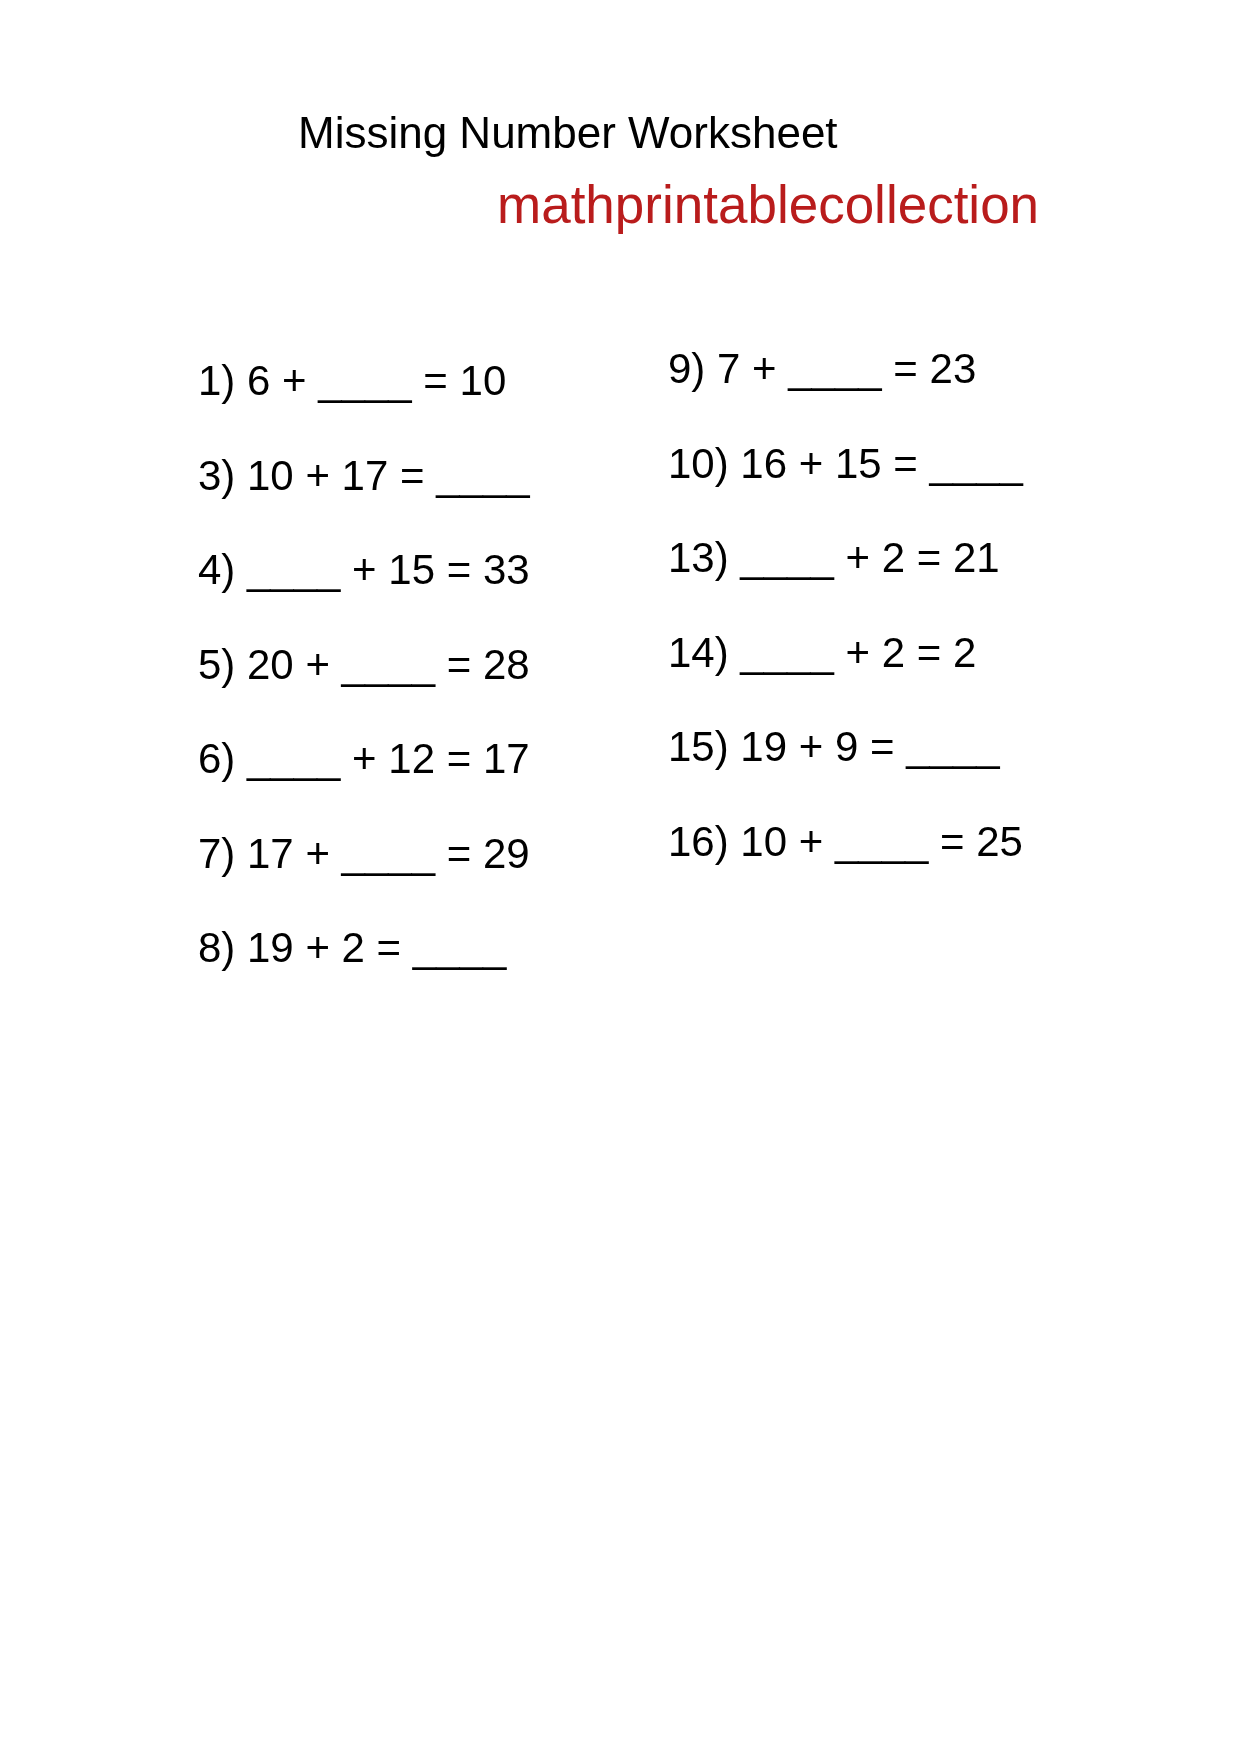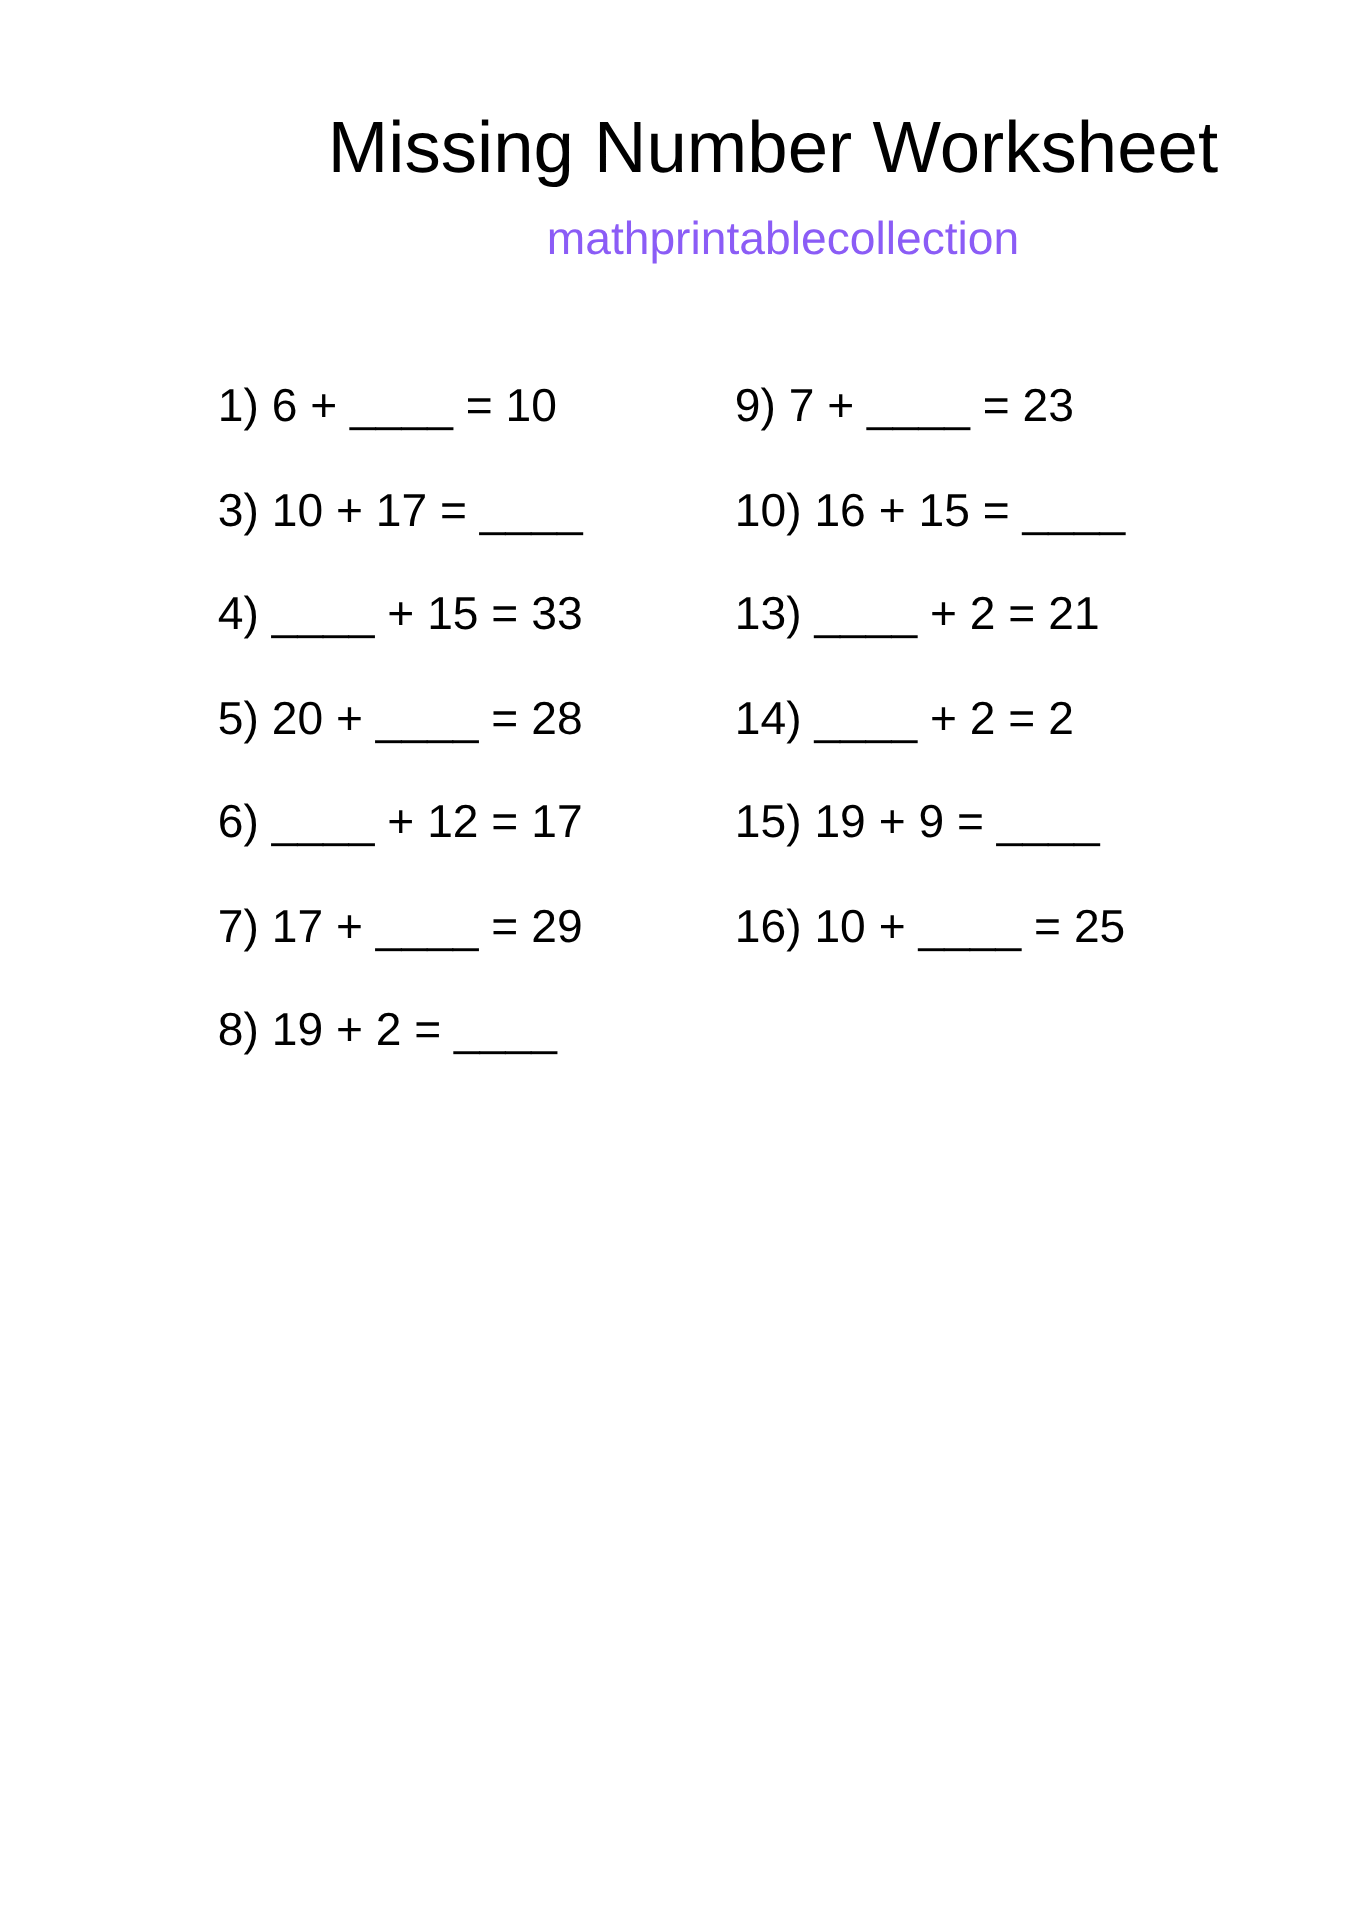--- a/index.html
+++ b/index.html
@@ -12,39 +12,39 @@
       height: 1754px;
       position: relative;
       overflow: hidden;
       font-family: "Liberation Sans", sans-serif;
       color: #000000;
     }
     .title {
       position: absolute;
       left: 298px;
       top: 98px;
-      font-size: 66px;
+      font-size: 44px;
       line-height: 70px;
       white-space: nowrap;
       color: #000000;
     }
     .subtitle {
       position: absolute;
       left: 497px;
-      top: 192px;
-      font-size: 42px;
+      top: 180px;
+      font-size: 53px;
       line-height: 50px;
       white-space: nowrap;
-      color: #8b5cf6;
+      color: #b91c1c;
     }
     .column {
       position: absolute;
       top: 345px;
     }
-    .col-left { left: 198px; }
+    .col-left { left: 198px; margin-top: 12px; }
     .col-right { left: 668px; }
     .problem {
       font-size: 42px;
       line-height: 48px;
       height: 94.5px;
       white-space: nowrap;
       color: #000000;
     }
   </style>
 </head>

